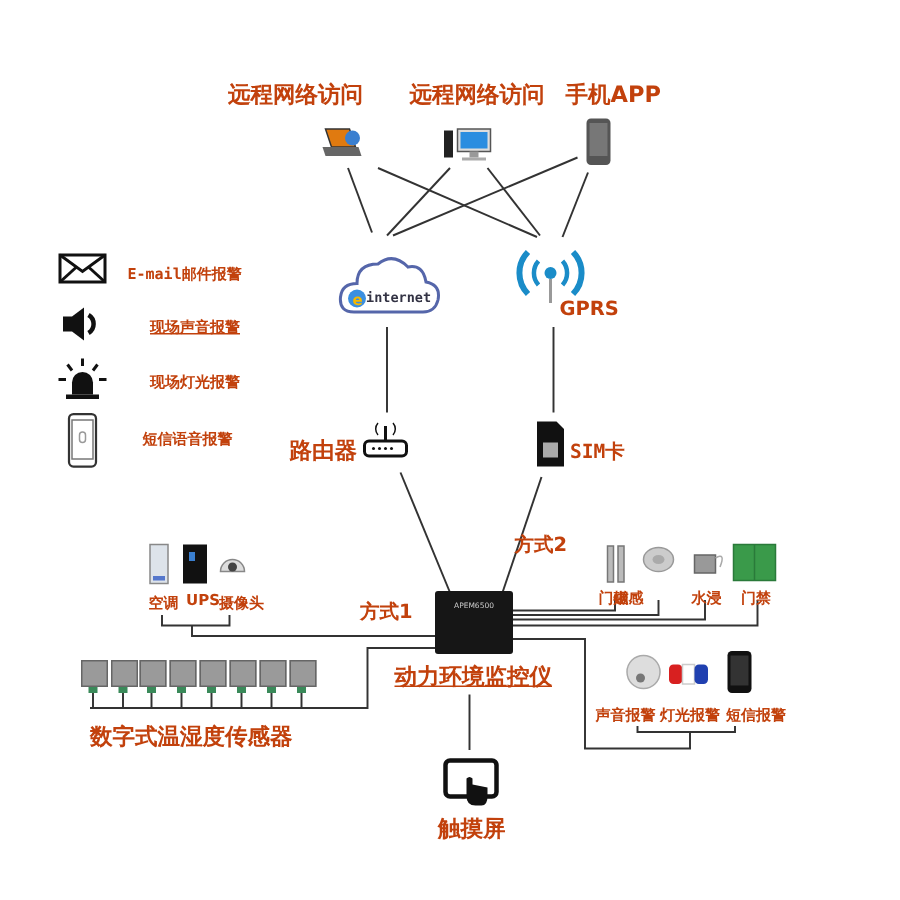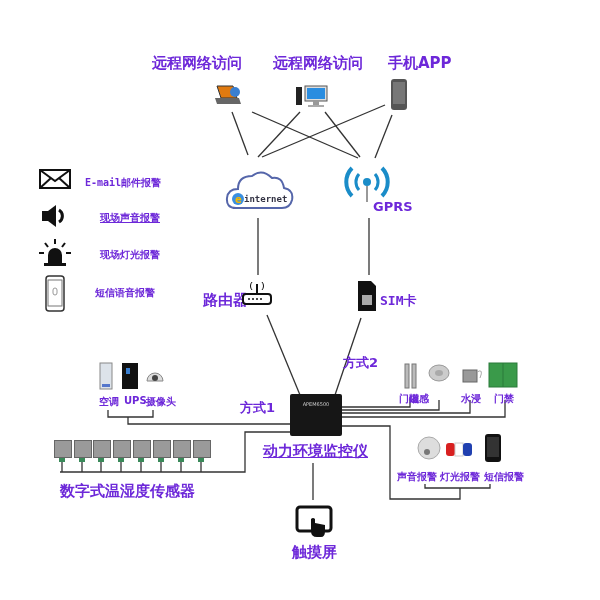--- a/index.html
+++ b/index.html
@@ -1,19 +1,19 @@
 <!DOCTYPE html>
 <html><head>
 <meta charset="utf-8">
 <style>
   html, body { margin:0; padding:0; background:#ffffff; }
   body { width:600px; height:600px; position:relative; overflow:hidden;
          font-family:"DejaVu Sans", sans-serif; color:#111; }
   .abs { position:absolute; }
-  .lbl { position:absolute; font-weight:bold; white-space:nowrap; color:#6d28d9; }
+  .lbl { position:absolute; font-weight:bold; white-space:nowrap; color:#c2410c; }
   .big { font-size:15px; }
   .mid { font-size:13px; }
   .sm  { font-size:10px; }
   svg.lines { position:absolute; left:0; top:0; width:600px; height:600px; }
   .ico { position:absolute; }
 </style>
 </head>
 <body>
 
 <svg class="lines" viewBox="0 0 600 600">
@@ -52,21 +52,21 @@
 
     <polyline points="342,426 390,426 390,499 460,499 460,488"></polyline>
     <polyline points="425,484 425,488 490,488 490,484"></polyline>
 
     <line x1="313" y1="463" x2="313" y2="500"></line>
   </g>
 </svg>
 
 <div class="lbl big" style="left:152px;top:54px;">远程网络访问</div>
 <div class="lbl big" style="left:273px;top:54px;">远程网络访问</div>
-<div class="lbl big" style="left:388px;top:54px;text-align:right;">手机APP</div>
+<div class="lbl big" style="left:377px;top:54px;text-align:right;">手机APP</div>
 
 <svg class="ico" style="left:213px;top:84px" width="30" height="24">
   <polygon points="4,2 20,2 24,14 8,14" fill="#e07a10" stroke="#333"></polygon>
   <polygon points="2,14 26,14 28,20 4,20" fill="#666"></polygon>
   <circle cx="22" cy="8" r="5" fill="#3a7fd0"></circle>
 </svg>
 
 <svg class="ico" style="left:295px;top:84px" width="34" height="26">
   <rect x="1" y="3" width="6" height="18" fill="#222"></rect>
   <rect x="10" y="2" width="22" height="15" fill="#ddd" stroke="#555"></rect>
@@ -123,21 +123,21 @@
 </svg>
 <div class="lbl sm" style="left:100px;top:248px;">现场灯光报警</div>
 
 <svg class="ico" style="left:44px;top:275px" width="22" height="38">
   <rect x="2" y="1" width="18" height="35" rx="3" fill="#fff" stroke="#333" stroke-width="1.5"></rect>
   <rect x="4" y="5" width="14" height="26" fill="#fff" stroke="#777"></rect>
   <rect x="9" y="13" width="4" height="7" rx="2" fill="none" stroke="#999"></rect>
 </svg>
 <div class="lbl sm" style="left:95px;top:286px;">短信语音报警</div>
 
-<div class="lbl big" style="left:203px;top:291px;">路由器</div>
+<div class="lbl big" style="left:193px;top:291px;">路由器</div>
 <svg class="ico" style="left:241px;top:278px" width="32" height="30">
   <rect x="2" y="16" width="28" height="10" rx="3" fill="#fff" stroke="#111" stroke-width="2"></rect>
   <line x1="16" y1="6" x2="16" y2="16" stroke="#111" stroke-width="2"></line>
   <path d="M11,4 A6,6 0 0 0 11,12" stroke="#111" fill="none"></path>
   <path d="M21,4 A6,6 0 0 1 21,12" stroke="#111" fill="none"></path>
   <circle cx="8" cy="21" r="1" fill="#111"></circle>
     <circle cx="12" cy="21" r="1" fill="#111"></circle>
   <circle cx="16" cy="21" r="1" fill="#111"></circle>
     <circle cx="20" cy="21" r="1" fill="#111"></circle>
 </svg>

